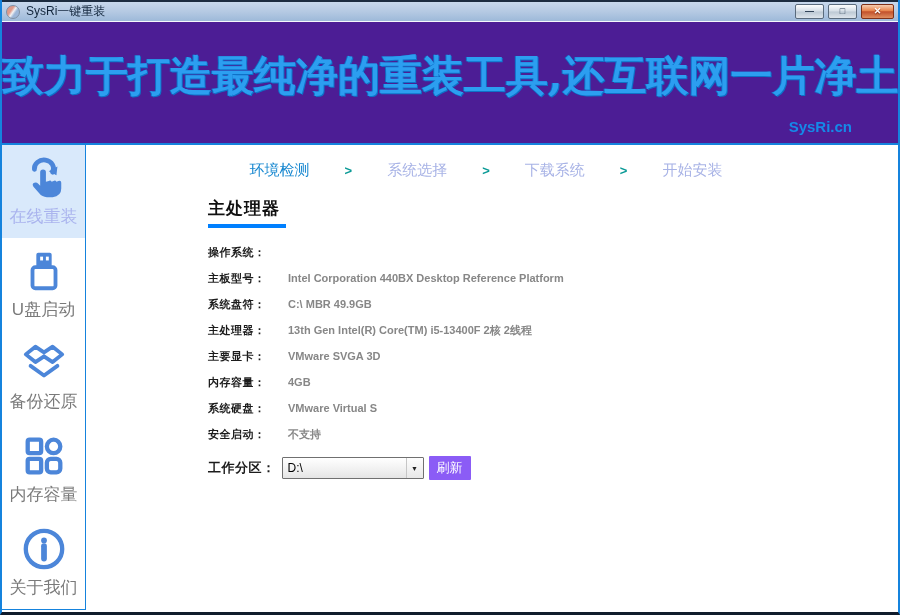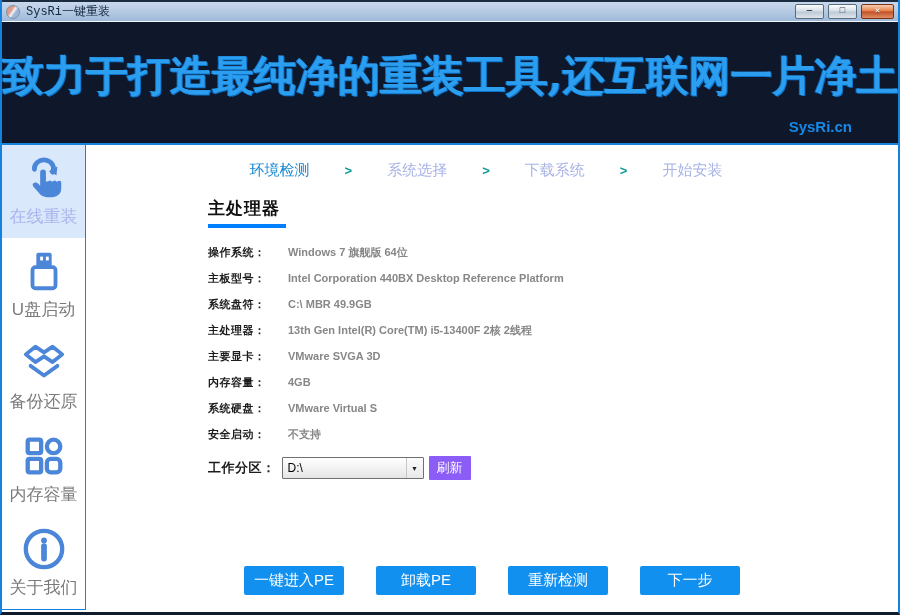--- a/index.html
+++ b/index.html
@@ -9,42 +9,42 @@
     background:#fff;
     border-left:2px solid #1583dd; border-right:2px solid #1583dd;
     border-bottom:3px solid #101c2b;
     overflow:hidden;
   }
   
   .titlebar {
     height:22px; margin:-0px -2px 0 -2px;
     background:linear-gradient(#c8d8ec, #b3c8e2 55%, #9db9d9);
     border-top:2px solid #1c2c40; border-bottom:1px solid #f4f8fc;
-    display:flex; align-items:center; padding:0 6px;font-family:Liberation Mono, monospace;
+    display:flex; align-items:center; padding:0 6px;
   }
   .app-icon {
     width:14px; height:14px; border-radius:50%;
     background:linear-gradient(125deg,#e09a8a 35%, #f2f2f4 50%, #9db6d8 65%);
     border:1px solid #8090a4; margin-right:6px; flex:0 0 auto;
   }
   .title-text { font-size:12px; color:#12263c; }
   .tb-controls { margin-left:auto; display:flex; gap:4px; }
   .tb-btn {
     width:29px; height:15px; border:1px solid #5a6b7d; border-radius:2px;
     background:linear-gradient(#fdfefe,#d4dde6 48%,#bcc8d4 52%,#dde4eb);
     font-size:9px; line-height:13px; text-align:center; color:#25384e;
     font-weight:bold; cursor:pointer;
   }
   .tb-btn.close {
     width:33px;
     background:linear-gradient(#f6cdb0,#e8834b 45%,#c2502b 52%,#df8e60);
     border-color:#7e3018; color:#fff; text-shadow:0 1px 1px #7e3018;
   }
   
-  .banner { height:121px; position:relative; background:#0f172a; }
+  .banner { height:121px; position:relative; background:#4c1d95; }
   .headline {
     padding-top:26px; text-align:center;
     font-family:"DejaVu Serif", serif; font-weight:900;
     font-size:42px; letter-spacing:0px; color:#2c9ef0;
     text-shadow:1px 1px 0 #0d72c8, -1px 0 0 #0d72c8;
     white-space:nowrap;
   }
   .site { position:absolute; right:46px; bottom:8px; font-size:15px; font-weight:bold; color:#1589e8; }
   .banner-divider { height:2px; background:#1583dd; }
   
@@ -193,21 +193,20 @@
 
       <div class="content">
         <div class="section-title-wrap">
           <div class="section-title">主处理器</div>
           <div class="section-underline"></div>
         </div>
 
         <div class="info-rows">
           <div class="info-row">
             <span class="info-label">操作系统：</span>
-            <span class="info-value">Windows 7 旗舰版  64位</span>
           </div>
           <div class="info-row">
             <span class="info-label">主板型号：</span>
             <span class="info-value">Intel Corporation 440BX Desktop Reference Platform</span>
           </div>
           <div class="info-row">
             <span class="info-label">系统盘符：</span>
             <span class="info-value">C:\ MBR 49.9GB</span>
           </div>
           <div class="info-row">
@@ -237,22 +236,16 @@
           <span class="combo-wrap">
             <select class="combo">
               <option>D:\</option>
             </select>
             <span class="combo-arrow">▼</span>
           </span>
           <button class="refresh-btn">刷新</button>
         </div>
       </div>
 
-      <div class="bottom-buttons">
-        <button class="action-btn">一键进入PE</button>
-        <button class="action-btn">卸载PE</button>
-        <button class="action-btn">重新检测</button>
-        <button class="action-btn">下一步</button>
-      </div>
 
     </div>
   </div>
 </div>
 
 </body></html>

